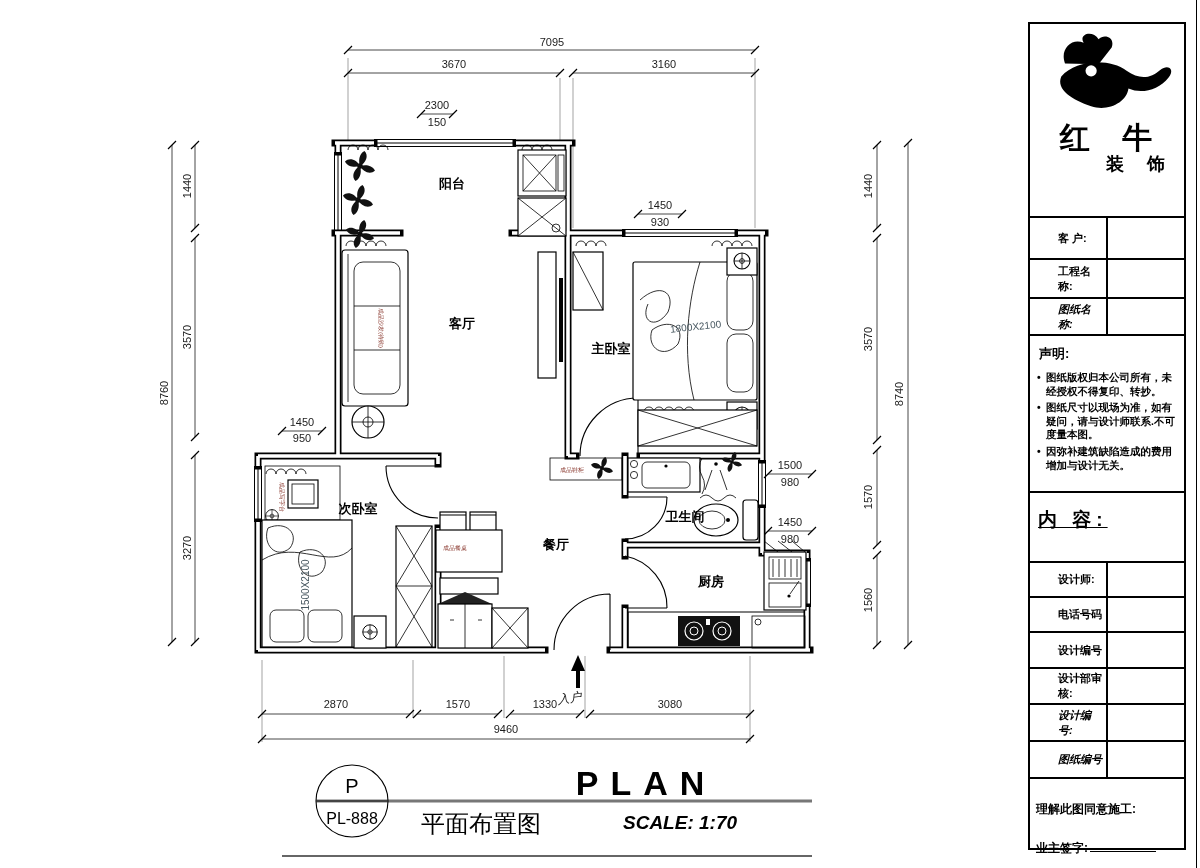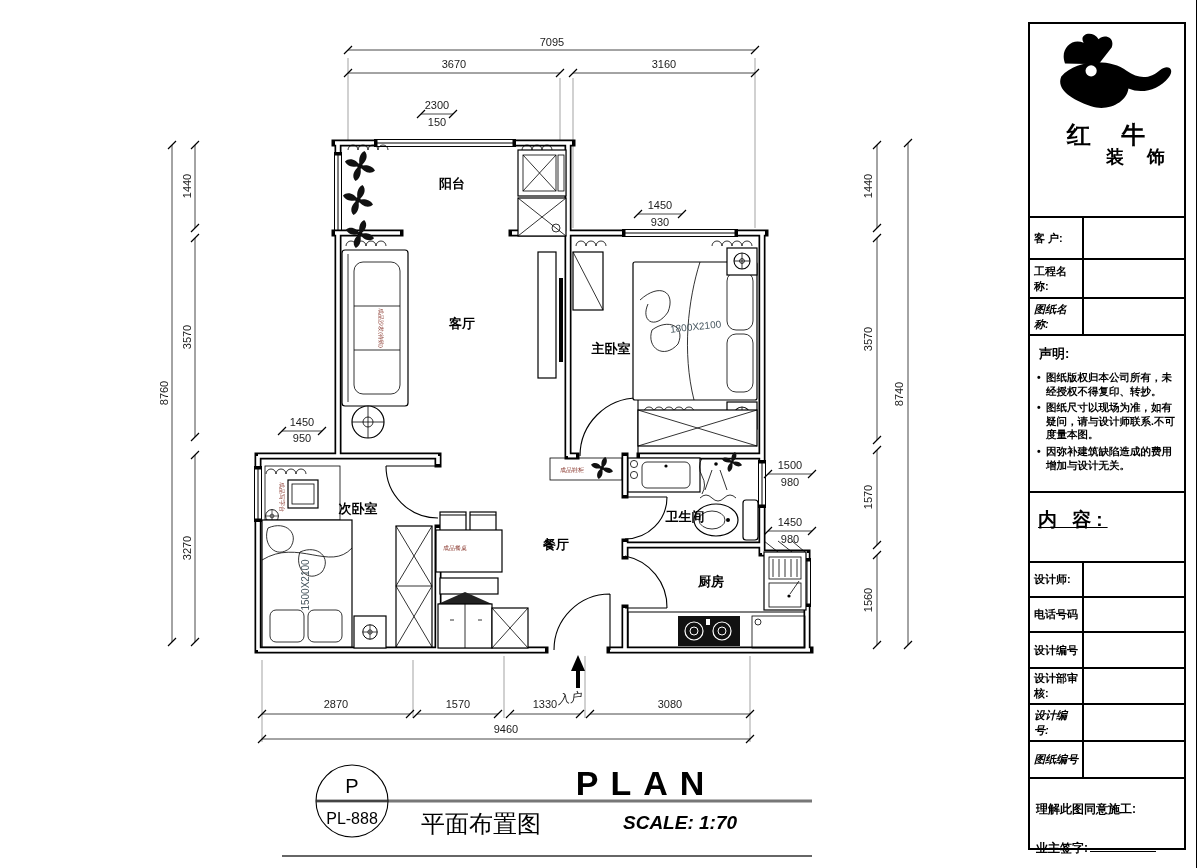--- a/index.html
+++ b/index.html
@@ -28,23 +28,23 @@
   .ftr-en{font-size:34px;font-weight:bold;letter-spacing:12px;fill:#000;text-anchor:middle;}
   .ftr-scale{font-size:19px;font-style:italic;font-weight:bold;fill:#000;text-anchor:middle;}
   .badge{font-size:20px;fill:#000;text-anchor:middle;}
   .badge2{font-size:16px;fill:#000;text-anchor:middle;}
 
   
   .titleblock{position:absolute;left:1028px;top:22px;width:158px;height:828px;
               border:2px solid #000;box-sizing:border-box;display:flex;flex-direction:column;background:#fff;}
   .tb-brand{height:192px;border-bottom:2px solid #000;position:relative;flex:none;}
   .tb-brand svg{display:block;margin:6px auto 0 auto;}
-  .brand-cn{text-align:center;font-size:24px;font-weight:bold;letter-spacing:12px;line-height:1.05;padding-left:10px;}
+  .brand-cn{text-align:center;font-size:30px;font-weight:bold;letter-spacing:12px;line-height:1.05;padding-left:10px;}
   .brand-sub{text-align:right;font-size:18px;font-weight:bold;letter-spacing:9px;padding-right:10px;line-height:1.15;}
-  .tb-row{display:flex;border-bottom:2px solid #000;flex:none;}
+  .tb-row{display:flex;border-bottom:2px solid #000;flex:none;padding-left:24px;}
   .tb-row .lbl{width:54px;border-right:2px solid #000;font-size:11px;font-weight:bold;
                display:flex;align-items:center;padding:0 2px 0 4px;box-sizing:border-box;}
   .tb-row .val{flex:1;}
   .h40{height:40px;} .h37{height:37px;} .h35{height:35px;font-style:italic;} .h34{height:34px;} .h33{height:33px;}
   .tb-statement{height:157px;border-bottom:2px solid #000;padding:6px 5px 11px 5px;
                 font-size:10.5px;font-weight:bold;box-sizing:border-box;flex:none;line-height:1.3;}
   .stmt-head{font-size:13px;margin:4px 0 8px 4px;}
   .stmt-item{position:relative;padding-left:11px;margin-bottom:3px;}
   .stmt-item::before{content:"\2022";position:absolute;left:2px;top:0;}
   .tb-content{height:70px;border-bottom:2px solid #000;font-size:19px;font-weight:bold;

